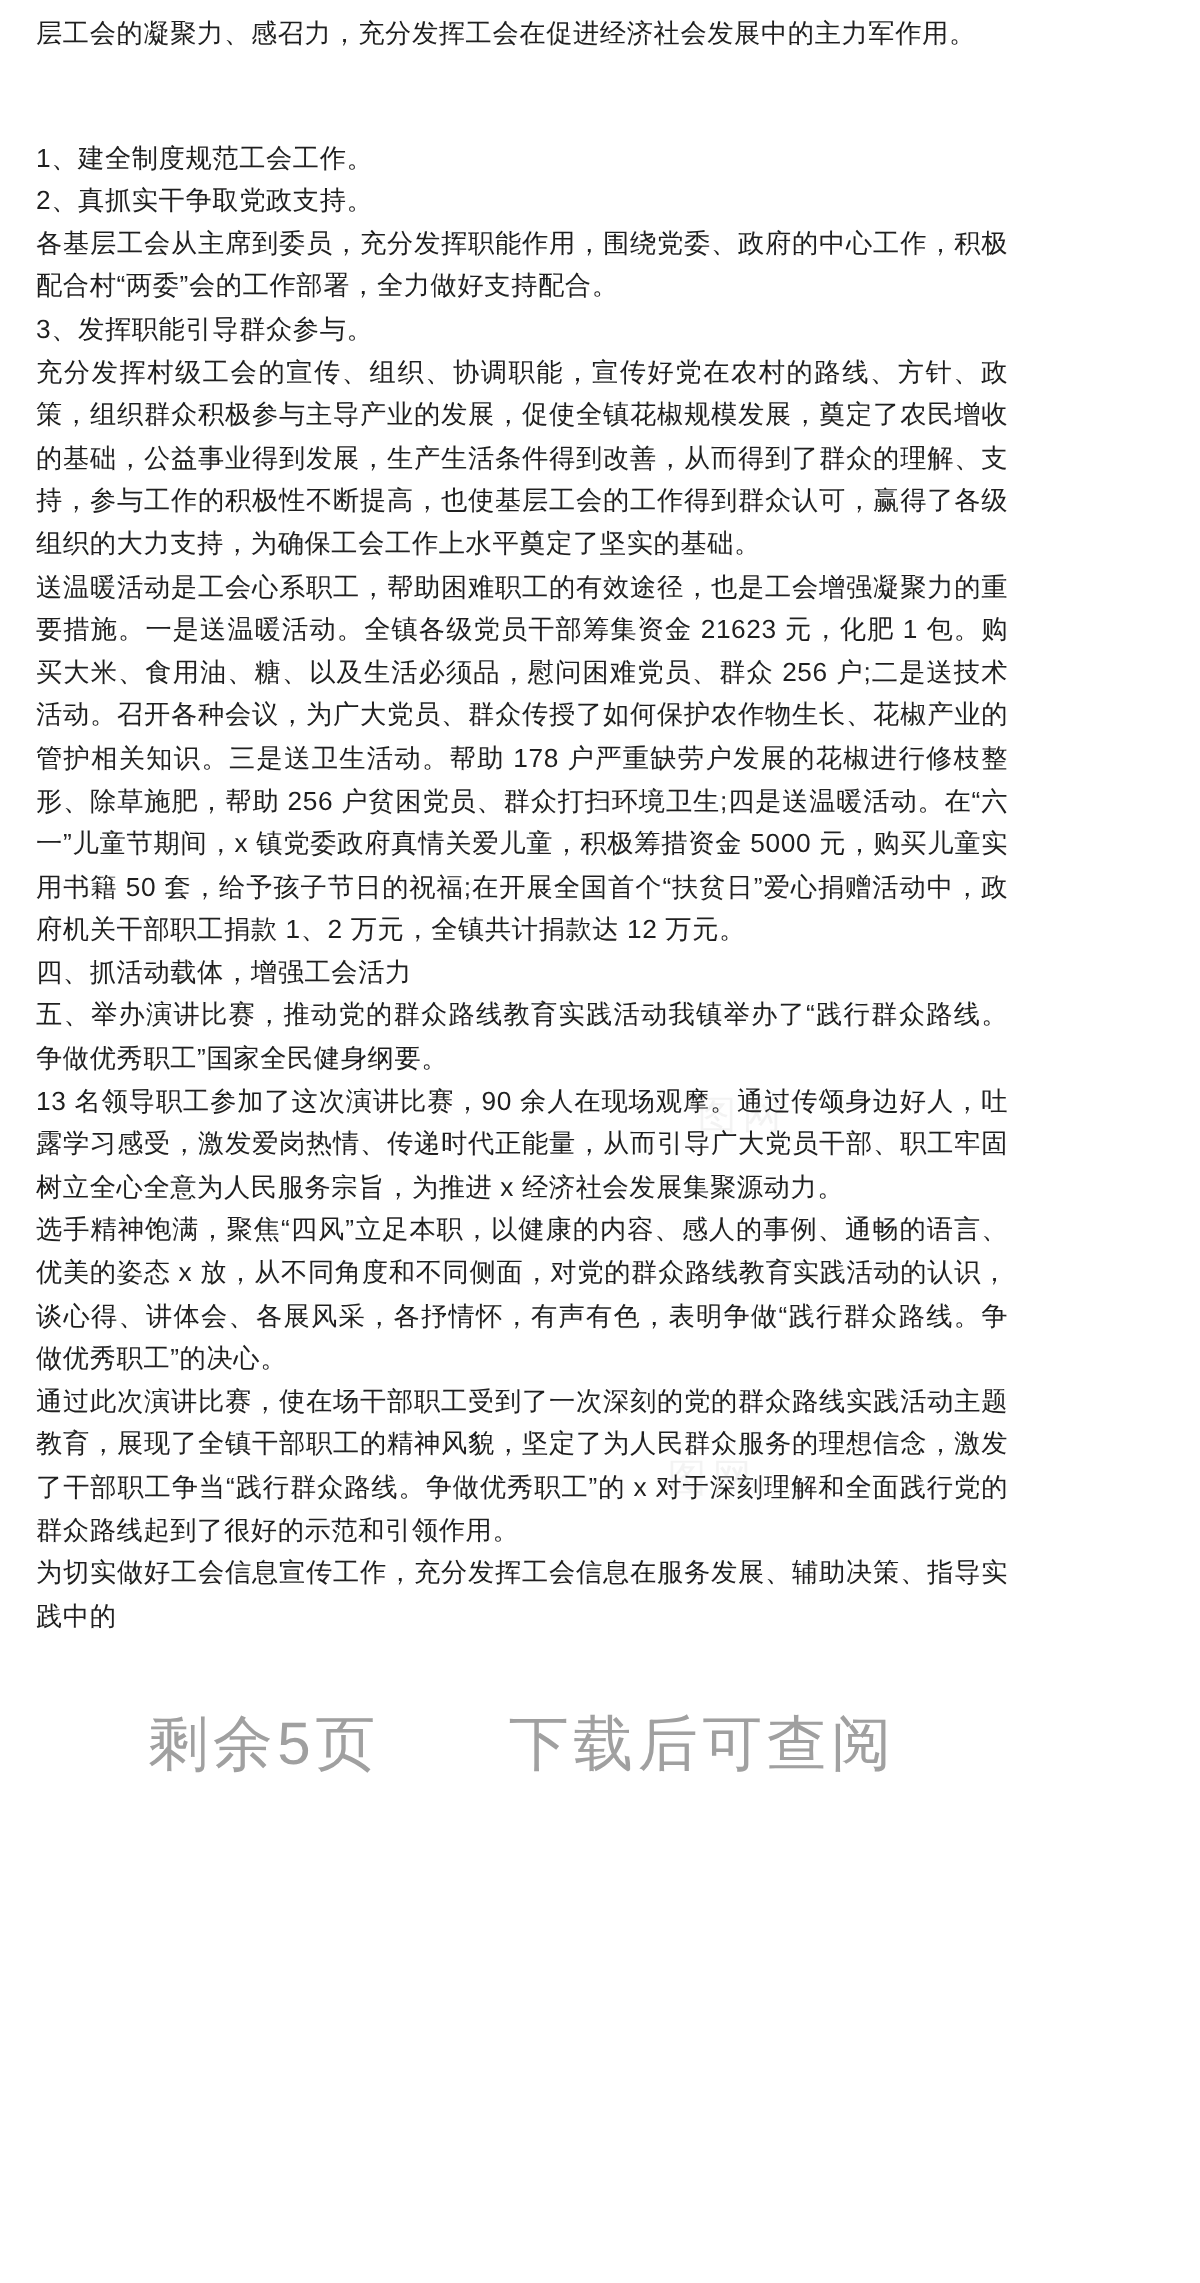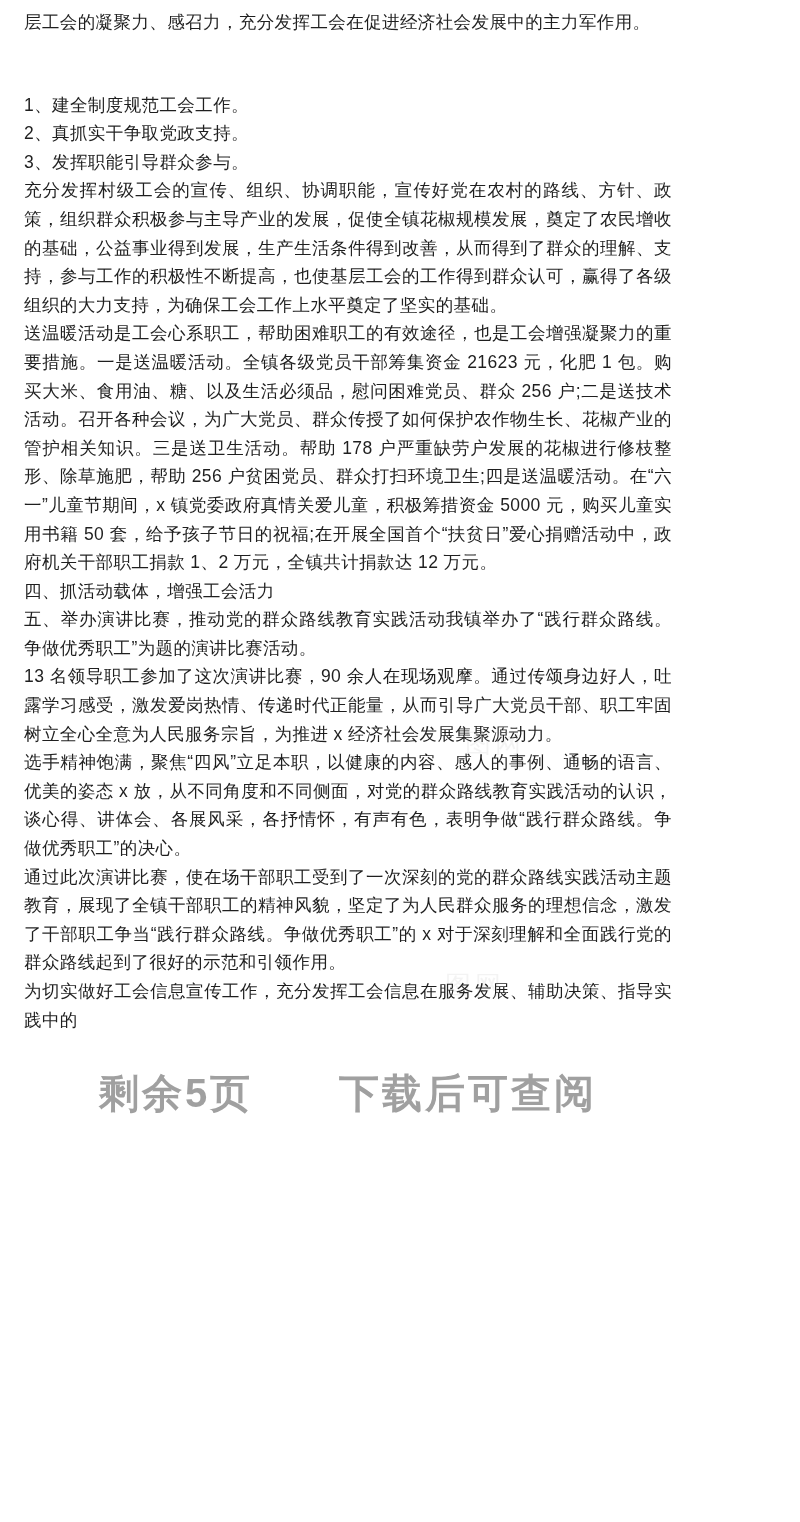--- a/index.html
+++ b/index.html
@@ -30,24 +30,24 @@
     color: #1f1f1f;
     text-align: justify;
     text-justify: inter-ideograph;
     word-break: break-all;
   }
   .para.first {
     margin-bottom: 54px;
     text-align: left;
   }
   .footer-notice {
-    margin-top: 32px;
+    margin-top: 44px;
     text-align: center;
     font-size: 40px;
-    font-weight: bold;
+    font-weight: normal;
     letter-spacing: 3px;
     color: #a0a0a0;
     font-family: "Liberation Sans", "DejaVu Sans", sans-serif;
   }
   .watermark {
     position: absolute;
     color: #777777;
     opacity: 0.08;
     font-size: 26px;
     letter-spacing: 4px;
@@ -59,25 +59,26 @@
 </style>
 </head>
 <body>
 
 <div class="page">
 
   <p class="para first">层工会的凝聚力、感召力，充分发挥工会在促进经济社会发展中的主力军作用。</p>
 
   <p class="para">1、建全制度规范工会工作。</p>
   <p class="para">2、真抓实干争取党政支持。</p>
+  <p class="para">各基层工会从主席到委员，充分发挥职能作用，围绕党委、政府的中心工作，积极配合村“两委”会的工作部署，全力做好支持配合。</p>
   <p class="para">3、发挥职能引导群众参与。</p>
   <p class="para">充分发挥村级工会的宣传、组织、协调职能，宣传好党在农村的路线、方针、政策，组织群众积极参与主导产业的发展，促使全镇花椒规模发展，奠定了农民增收的基础，公益事业得到发展，生产生活条件得到改善，从而得到了群众的理解、支持，参与工作的积极性不断提高，也使基层工会的工作得到群众认可，赢得了各级组织的大力支持，为确保工会工作上水平奠定了坚实的基础。</p>
   <p class="para">送温暖活动是工会心系职工，帮助困难职工的有效途径，也是工会增强凝聚力的重要措施。一是送温暖活动。全镇各级党员干部筹集资金 21623 元，化肥 1 包。购买大米、食用油、糖、以及生活必须品，慰问困难党员、群众 256 户;二是送技术活动。召开各种会议，为广大党员、群众传授了如何保护农作物生长、花椒产业的管护相关知识。三是送卫生活动。帮助 178 户严重缺劳户发展的花椒进行修枝整形、除草施肥，帮助 256 户贫困党员、群众打扫环境卫生;四是送温暖活动。在“六一”儿童节期间，x 镇党委政府真情关爱儿童，积极筹措资金 5000 元，购买儿童实用书籍 50 套，给予孩子节日的祝福;在开展全国首个“扶贫日”爱心捐赠活动中，政府机关干部职工捐款 1、2 万元，全镇共计捐款达 12 万元。</p>
   <p class="para">四、抓活动载体，增强工会活力</p>
-  <p class="para">五、举办演讲比赛，推动党的群众路线教育实践活动我镇举办了“践行群众路线。争做优秀职工”为题的演讲比赛活动。</p>
+  <p class="para">五、举办演讲比赛，推动党的群众路线教育实践活动我镇举办了“践行群众路线。争做优秀职工”国家全民健身纲要。</p>
   <p class="para">13 名领导职工参加了这次演讲比赛，90 余人在现场观摩。通过传颂身边好人，吐露学习感受，激发爱岗热情、传递时代正能量，从而引导广大党员干部、职工牢固树立全心全意为人民服务宗旨，为推进 x 经济社会发展集聚源动力。</p>
   <p class="para">选手精神饱满，聚焦“四风”立足本职，以健康的内容、感人的事例、通畅的语言、优美的姿态 x 放，从不同角度和不同侧面，对党的群众路线教育实践活动的认识，谈心得、讲体会、各展风采，各抒情怀，有声有色，表明争做“践行群众路线。争做优秀职工”的决心。</p>
   <p class="para">通过此次演讲比赛，使在场干部职工受到了一次深刻的党的群众路线实践活动主题教育，展现了全镇干部职工的精神风貌，坚定了为人民群众服务的理想信念，激发了干部职工争当“践行群众路线。争做优秀职工”的 x 对于深刻理解和全面践行党的群众路线起到了很好的示范和引领作用。</p>
   <p class="para">为切实做好工会信息宣传工作，充分发挥工会信息在服务发展、辅助决策、指导实践中的</p>
 
   <div class="footer-notice">剩余5页　　下载后可查阅</div>
 
   <span class="watermark wm-1">图网</span>
   <span class="watermark wm-2">图网</span>
 

